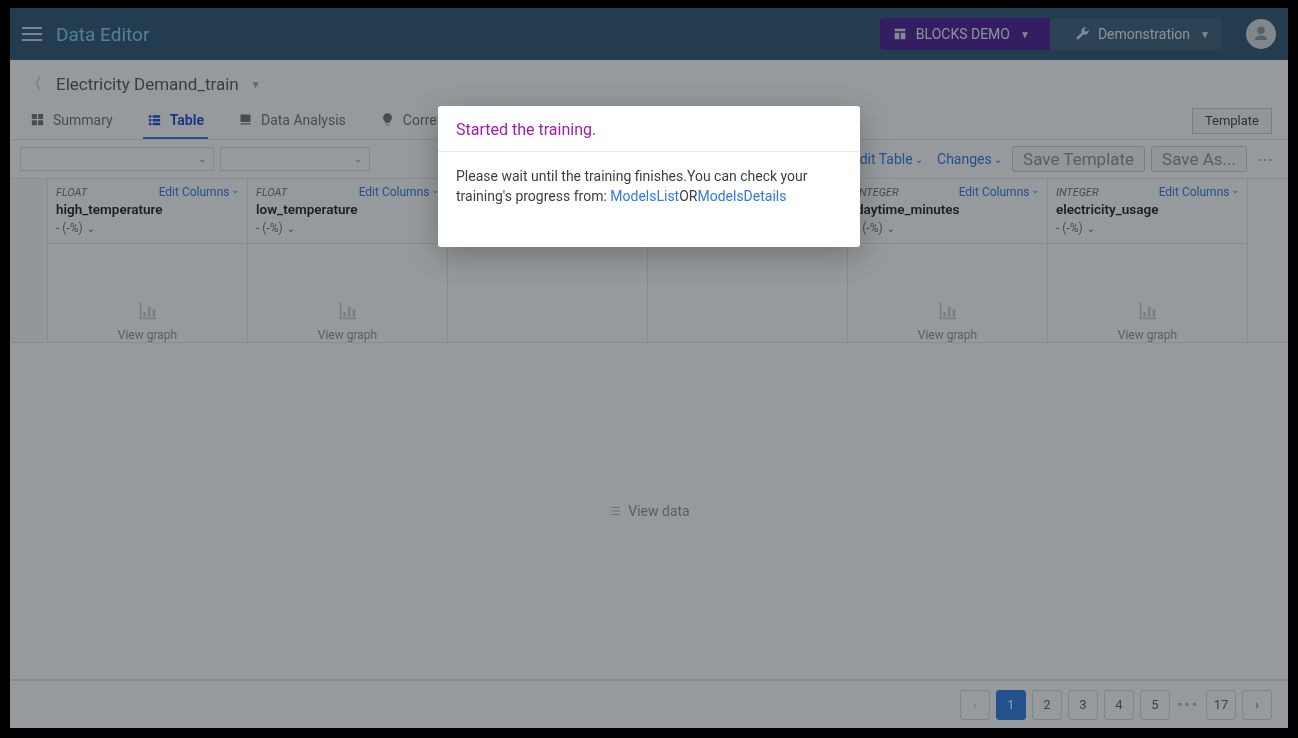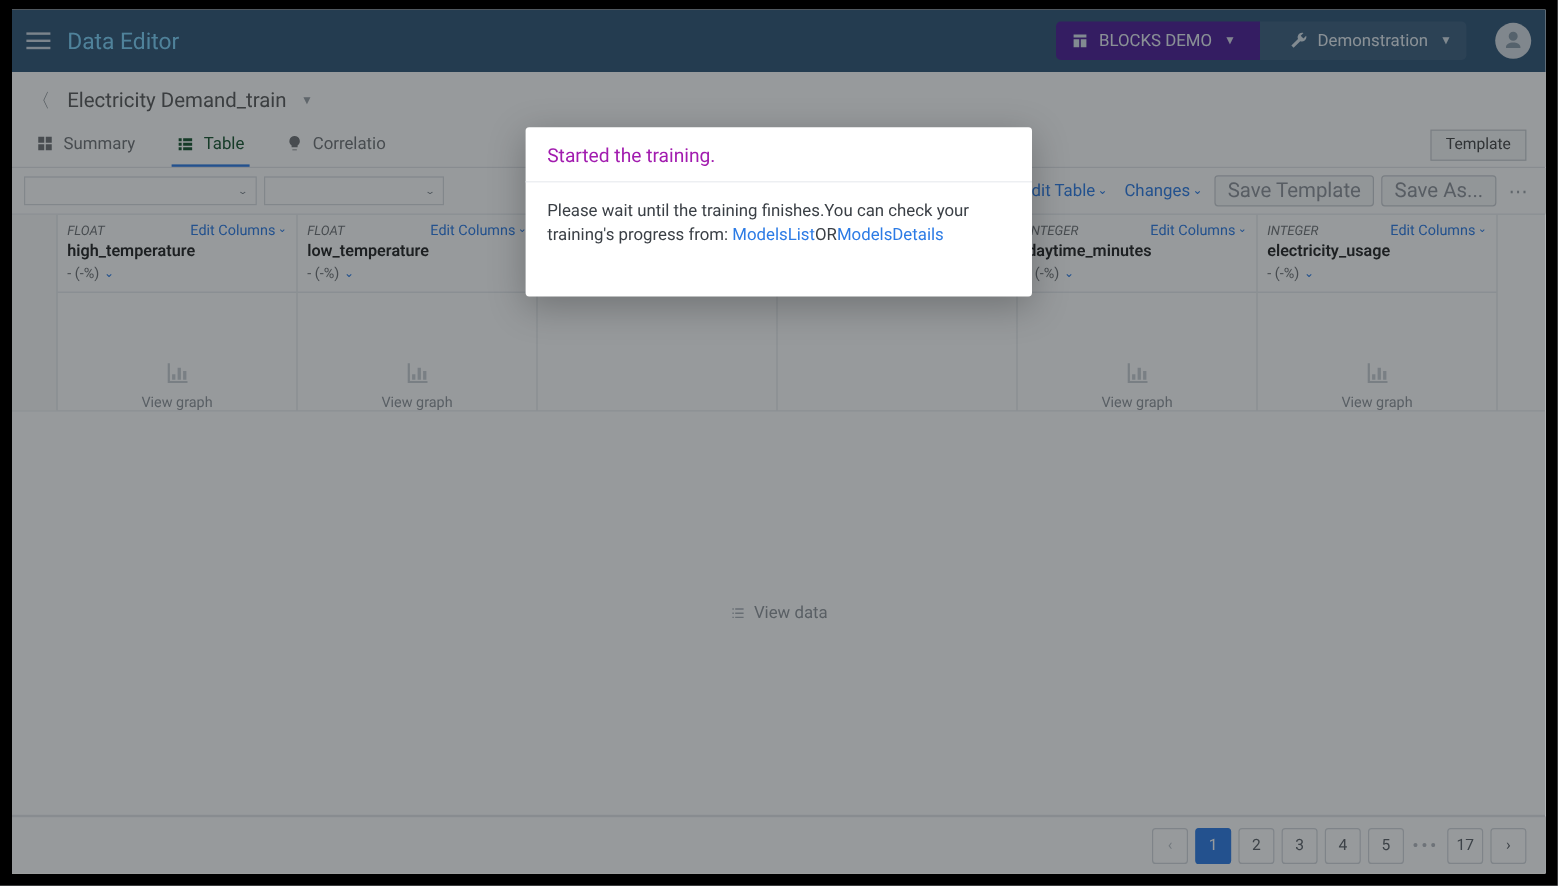--- a/index.html
+++ b/index.html
@@ -83,21 +83,21 @@
       display: flex; align-items: center; gap: 26px;
       padding: 0 16px; border-bottom: 1px solid #e3e6ea;
       height: 38px;
     }
     .tab {
       display: flex; align-items: center; gap: 8px;
       color: #6f7275; font-size: 14px; height: 100%;
       border-bottom: 2px solid transparent; padding: 0 4px;
       cursor: pointer;
     }
-    .tab.active { color: #14532d; border-bottom-color: #2c7be5; }
+    .tab.active { color: #1d4ed8; border-bottom-color: #2c7be5; font-weight: bold; }
     .tab svg { width: 15px; height: 15px; fill: currentColor; }
     .tabs-spacer { flex: 1; }
     .template-btn {
       height: 26px; padding: 0 12px; border: 1px solid #c8ccd1;
       background: #f6f7f8; color: #444; font-size: 13px; border-radius: 0;
       display: flex; align-items: center; cursor:pointer;
     }
 
     .filter-row {
       display: flex; align-items: center; gap: 6px;
@@ -262,20 +262,26 @@
         <svg viewBox="0 0 24 24">
             <path d="M3 3h8v8H3zM13 3h8v8h-8zM3 13h8v8H3zM13 13h8v8h-8z"></path>
           </svg>
         <span>Summary</span>
       </div>
       <div class="tab active">
         <svg viewBox="0 0 24 24">
             <path d="M3 5h4v4H3zM9 5h12v4H9zM3 11h4v4H3zM9 11h12v4H9zM3 17h4v4H3zM9 17h12v4H9z"></path>
           </svg>
         <span>Table</span>
+      </div>
+      <div class="tab">
+        <svg viewBox="0 0 24 24">
+            <path d="M4 4h16v12H4zM8 7h2v6H8zm4-2h2v8h-2zm4 3h2v5h-2zM4 18h16v2H4z"></path>
+          </svg>
+        <span>Data Analysis</span>
       </div>
       <div class="tab">
         <svg viewBox="0 0 24 24">
             <path d="M9 21h6v-1H9v1zm3-19a7 7 0 0 0-4 12.7V17h8v-2.3A7 7 0 0 0 12 2z"></path>
           </svg>
         <span>Correlatio</span>
       </div>
       <div class="tabs-spacer"></div>
       <div class="template-btn">Template</div>
     </div>

